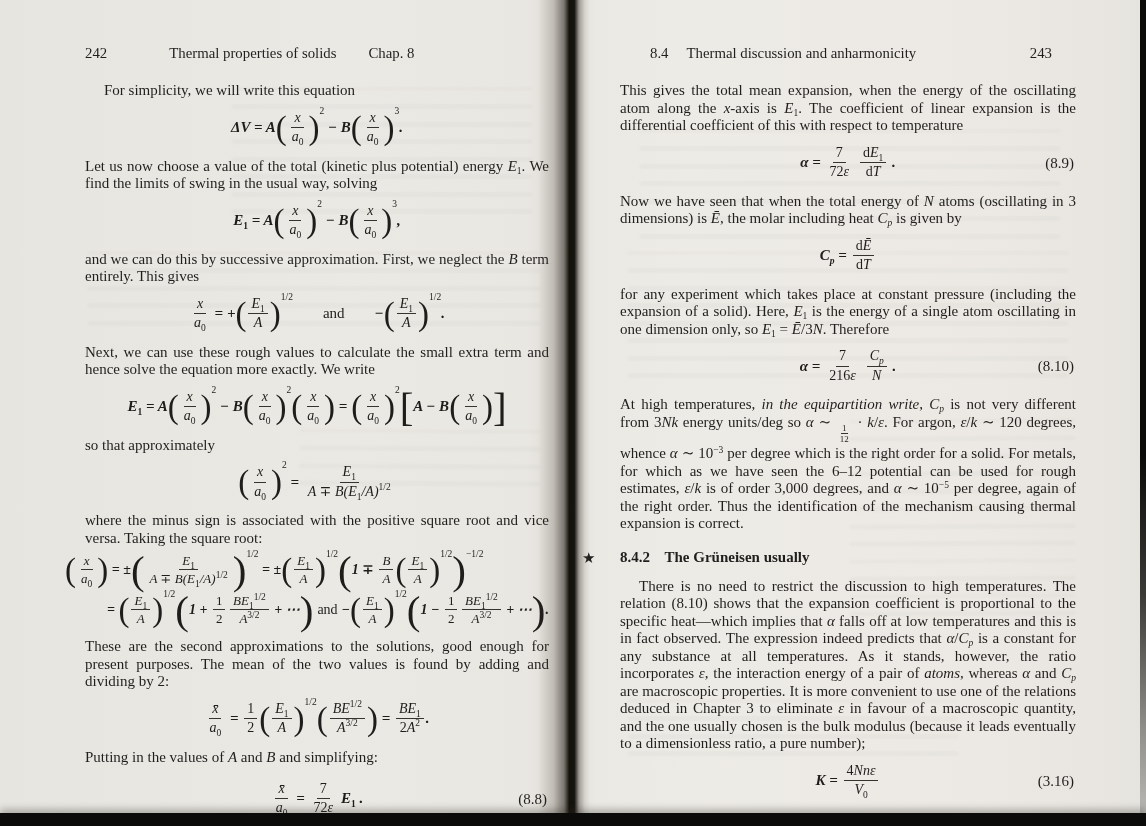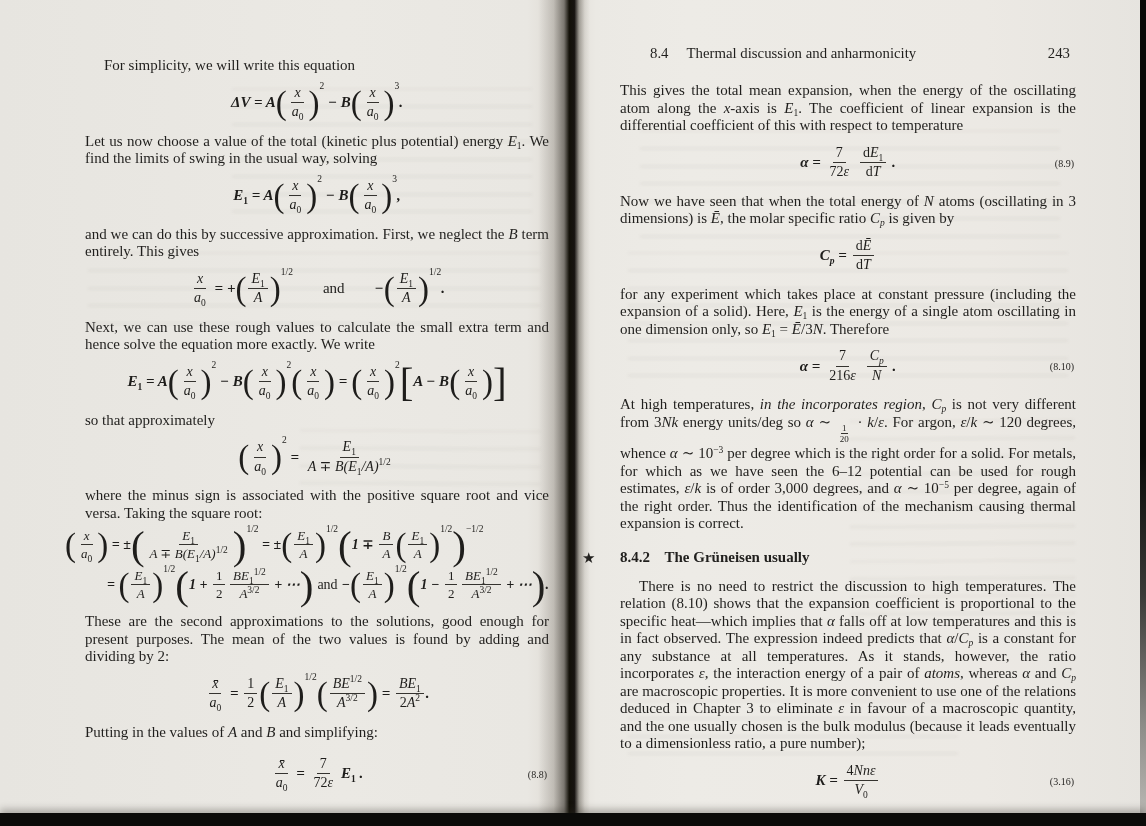--- a/index.html
+++ b/index.html
@@ -33,21 +33,21 @@
     box-shadow:0 -4px 7px rgba(44,41,34,.30);
   }
   .page{position:absolute;top:45px;}
   .page-left{left:85px;width:464px;}
   .page-right{left:620px;width:456px;}
   .hdr{display:flex;align-items:baseline;font-size:14.8px;margin-bottom:20px;white-space:pre;}
   .hdr .hdr-title{margin-left:62px;}
   .hdr .hdr-chap{margin-left:32px;}
   .hdr-r .hdr-sec{margin-left:30px;}
   .hdr-r .hdr-title{margin-left:18px;}
-  .hdr-r .hdr-page{margin-left:auto;margin-right:6px;}
+  .hdr-r .hdr-page{margin-left:auto;margin-right:24px;}
   .para{
     font-size:15px;line-height:17.5px;text-align:justify;margin:12px 0 1px 0;
   }
   .indent{text-indent:19px;}
   .it{font-style:italic;}
   .rm{font-style:normal;}
   sub,sup{font-size:9.5px;font-style:normal;line-height:0;}
   sub.it,sup.it{font-style:italic;}
   .para sup{vertical-align:5px;}
   .para sub{vertical-align:-3px;}
@@ -61,21 +61,21 @@
   .eq > sup{align-self:flex-start;margin-top:1px;}
   .frac{display:inline-flex;flex-direction:column;align-items:center;margin:0 2px;font-size:14px;line-height:1.18;vertical-align:middle;}
   .fn{display:block;border-bottom:1px solid #35332f;padding:0 3px 1px 3px;text-align:center;}
   .fd{display:block;padding:1px 3px 0 3px;text-align:left;}
   .frac.small{font-size:9px;line-height:1.1;vertical-align:-4px;margin:0 1px;}
   .frac.small .fn{border-bottom-width:1px;padding:0 1px;}
   .delim{font-style:normal;font-weight:300;line-height:.72;transform:translateY(1px);}
   .d2{font-size:33px;}
   .d3{font-size:41px;}
   .sp{display:inline-block;height:1px;}
-  .eqnum{position:absolute;right:2px;top:50%;transform:translateY(-50%);font-size:10px;font-style:normal;}
+  .eqnum{position:absolute;right:2px;top:50%;transform:translateY(-50%);font-size:15px;font-style:normal;}
   .cmp .eq{font-size:14px;}
   .cmp .frac{font-size:13px;}
   .eq-left{justify-content:flex-start;}
   .eqrow-tight{margin:6px 0 4px 0;}
   .subhead{position:relative;font-weight:bold;font-size:15px;margin:16px 0 10px 0;}
   .subhead .star{position:absolute;left:-38px;top:0;font-weight:normal;font-size:15px;}
   .subhead .sh-num{margin-right:11px;}
 </style>
 </head>
 <body>
@@ -84,20 +84,25 @@
 
   <div class="ghost" style="left:232px;top:88px;width:300px;height:130px;"></div>
   <div class="ghost" style="left:88px;top:252px;width:452px;height:84px;"></div>
   <div class="ghost" style="left:300px;top:430px;width:240px;height:70px;transform:rotate(.3deg);"></div>
   <div class="ghost" style="left:640px;top:130px;width:420px;height:115px;"></div>
   <div class="ghost" style="left:628px;top:252px;width:440px;height:140px;"></div>
   <div class="ghost" style="left:850px;top:420px;width:225px;height:210px;transform:rotate(-.3deg);"></div>
   <div class="ghost" style="left:628px;top:700px;width:330px;height:70px;"></div>
 
   <div class="page page-left">
+    <div class="hdr">
+      <span>242</span>
+      <span class="hdr-title">Thermal properties of solids</span>
+      <span class="hdr-chap">Chap. 8</span>
+    </div>
 
     <p class="para indent"><span>For simplicity, we will write this equation</span></p>
 
     <div class="eqrow">
       <div class="eq">
           <span class="g"><span>Δ</span><span class="it">V</span><span> = </span><span class="it">A</span></span>
           <span class="delim d2">(</span>
           <span class="frac"><span class="fn"><span class="it">x</span></span><span class="fd"><span class="it">a</span><sub>0</sub></span></span>
           <span class="delim d2">)</span>
           <sup>2</sup>
@@ -302,21 +307,21 @@
       <div class="eq">
           <span class="g"><span class="it">α</span><span> = </span></span>
           <span class="frac"><span class="fn"><span class="rm">7</span></span><span class="fd"><span class="rm">72</span><span class="it">ε</span></span></span>
           <span class="sp" style="width: 4px;"></span>
           <span class="frac"><span class="fn"><span class="rm">d</span><span class="it">E</span><sub>1</sub></span><span class="fd"><span class="rm">d</span><span class="it">T</span></span></span>
           <span class="g"><span> .</span></span>
         </div>
       <span class="eqnum">(8.9)</span>
     </div>
 
-    <p class="para"><span>Now we have seen that when the total energy of </span><span class="it">N</span><span> atoms (oscillating in 3 dimensions) is </span><span class="it">Ē</span><span>, the molar specific ratio </span><span class="it">C</span><sub class="it">p</sub><span> is given by</span></p>
+    <p class="para"><span>Now we have seen that when the total energy of </span><span class="it">N</span><span> atoms (oscillating in 3 dimensions) is </span><span class="it">Ē</span><span>, the molar including heat </span><span class="it">C</span><sub class="it">p</sub><span> is given by</span></p>
 
     <div class="eqrow">
       <div class="eq">
           <span class="g"><span class="it">C</span><sub class="it">p</sub><span> = </span></span>
           <span class="frac"><span class="fn"><span class="rm">d</span><span class="it">Ē</span></span><span class="fd"><span class="rm">d</span><span class="it">T</span></span></span>
         </div>
     </div>
 
     <p class="para"><span>for any experiment which takes place at constant pressure (including the expansion of a solid). Here, </span><span class="it">E</span><sub>1</sub><span> is the energy of a single atom oscillating in one dimension only, so </span><span class="it">E</span><sub>1</sub><span> = </span><span class="it">Ē</span><span>/3</span><span class="it">N</span><span>. Therefore</span></p>
 
@@ -324,23 +329,23 @@
       <div class="eq">
           <span class="g"><span class="it">α</span><span> = </span></span>
           <span class="frac"><span class="fn"><span class="rm">7</span></span><span class="fd"><span class="rm">216</span><span class="it">ε</span></span></span>
           <span class="sp" style="width: 4px;"></span>
           <span class="frac"><span class="fn"><span class="it">C</span><sub class="it">p</sub></span><span class="fd"><span class="it">N</span></span></span>
           <span class="g"><span> .</span></span>
         </div>
       <span class="eqnum">(8.10)</span>
     </div>
 
-    <p class="para"><span>At high temperatures, </span><span class="it">in the incorporates region</span><span>, </span><span class="it">C</span><sub class="it">p</sub><span> is not very different from 3</span><span class="it">Nk</span><span> energy units/deg so </span><span class="it">α</span><span> ∼ </span><span class="frac small">
+    <p class="para"><span>At high temperatures, </span><span class="it">in the equipartition write</span><span>, </span><span class="it">C</span><sub class="it">p</sub><span> is not very different from 3</span><span class="it">Nk</span><span> energy units/deg so </span><span class="it">α</span><span> ∼ </span><span class="frac small">
           <span class="fn"><span class="rm">1</span></span>
-          <span class="fd"><span class="rm">20</span></span>
+          <span class="fd"><span class="rm">12</span></span>
         </span><span> · </span><span class="it">k</span><span>/</span><span class="it">ε</span><span>. For argon, </span><span class="it">ε</span><span>/</span><span class="it">k</span><span> ∼ 120 degrees, whence </span><span class="it">α</span><span> ∼ 10</span><sup>−3</sup><span> per degree which is the right order for a solid. For metals, for which as we have seen the 6–12 potential can be used for rough estimates, </span><span class="it">ε</span><span>/</span><span class="it">k</span><span> is of order 3,000 degrees, and </span><span class="it">α</span><span> ∼ 10</span><sup>−5</sup><span> per degree, again of the right order. Thus the identification of the mechanism causing thermal expansion is correct.</span></p>
 
     <div class="subhead">
       <span class="star">★</span>
       <span class="sh-num">8.4.2</span>
       <span class="sh-title">The Grüneisen usually</span>
     </div>
 
     <p class="para indent"><span>There is no need to restrict the discussion to high temperatures. The relation (8.10) shows that the expansion coefficient is proportional to the specific heat—which implies that </span><span class="it">α</span><span> falls off at low temperatures and this is in fact observed. The expression indeed predicts that </span><span class="it">α</span><span>/</span><span class="it">C</span><sub class="it">p</sub><span> is a constant for any substance at all temperatures. As it stands, however, the ratio incorporates </span><span class="it">ε</span><span>, the interaction energy of a pair of </span><span class="it">atoms</span><span>, whereas </span><span class="it">α</span><span> and </span><span class="it">C</span><sub class="it">p</sub><span> are macroscopic properties. It is more convenient to use one of the relations deduced in Chapter 3 to eliminate </span><span class="it">ε</span><span> in favour of a macroscopic quantity, and the one usually chosen is the bulk modulus (because it leads eventually to a dimensionless ratio, a pure number);</span></p>
 

